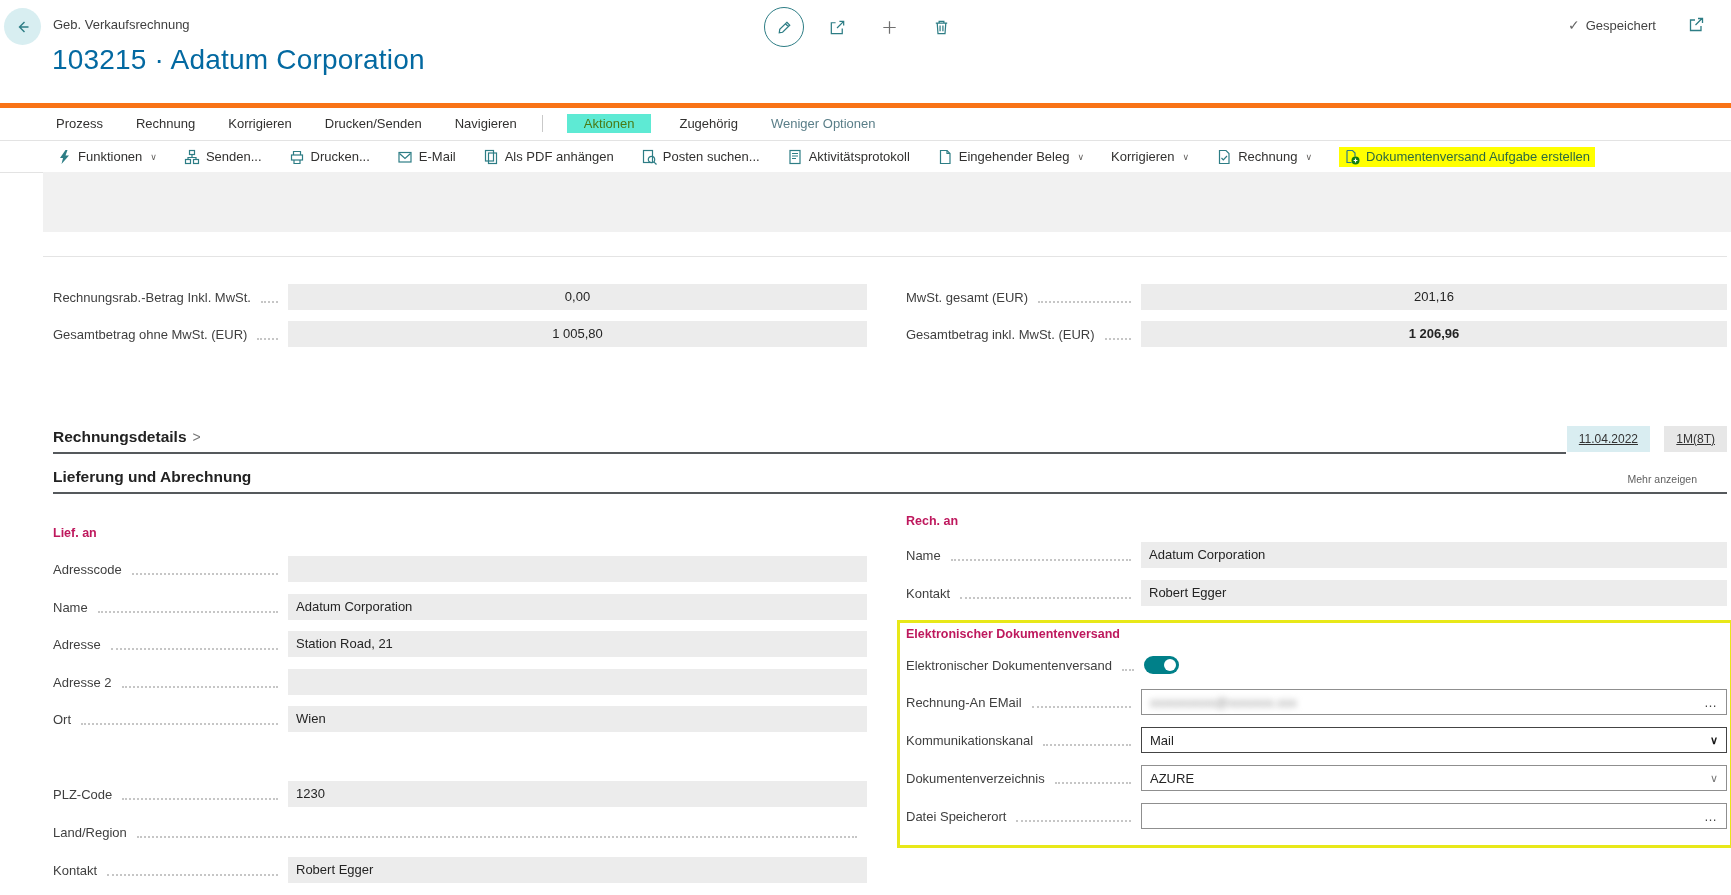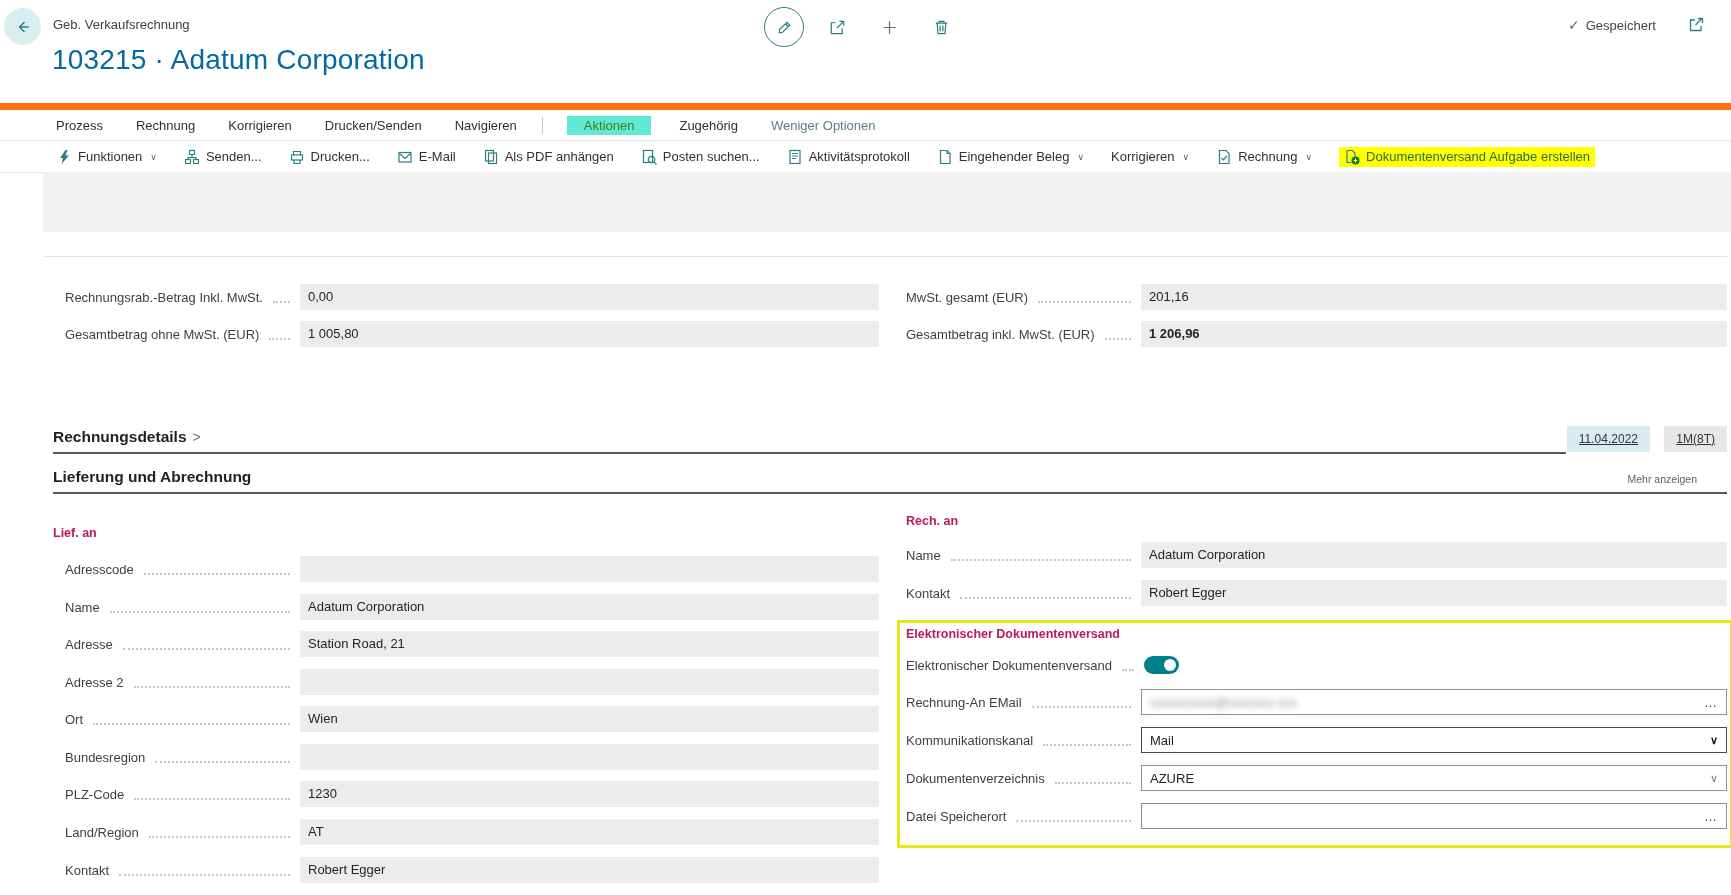--- a/index.html
+++ b/index.html
@@ -18,50 +18,50 @@
   .ti{width:38px;height:38px;display:flex;align-items:center;justify-content:center;cursor:pointer;}
   .ti svg,.icon-circle svg{width:19px;height:19px;stroke:#2d7d85;stroke-width:1.3;fill:none;}
   .ti.plus svg{stroke:#707070;}
   .saved{position:absolute;left:1568px;top:17px;display:flex;align-items:center;gap:6px;
          font-size:13px;color:#444;}
   .saved .chk{color:#666;font-size:14px;}
   .popout{position:absolute;left:1686px;top:15px;width:24px;height:24px;cursor:pointer;}
   .popout svg{width:20px;height:20px;stroke:#2d7d85;stroke-width:1.3;fill:none;}
 
   
-  .tabs{position:absolute;top:103px;left:0;right:0;height:30px;border-top:7px solid #f97316;
+  .tabs{position:absolute;top:103px;left:0;right:0;height:30px;border-top:5px solid #f97316;
         display:flex;align-items:center;padding-left:56px;}
   .tab{font-size:13px;color:#323130;margin-right:33px;cursor:pointer;white-space:nowrap;}
   .tab.hl{background:#5eead4;color:#4a7a15;padding:2px 17px;margin-right:28px;}
   .tab.muted{color:#5a7e88;}
   .tabsep{width:1px;height:17px;background:#c9c9c9;margin:0 24px 0 -8px;}
 
   
   .toolbar{position:absolute;top:140px;left:0;right:0;height:31px;border-top:1px solid #e3e3e3;
            border-bottom:1px solid #e3e3e3;display:flex;align-items:center;padding-left:56px;gap:27px;}
   .titem{display:flex;align-items:center;gap:6px;font-size:13px;color:#323130;cursor:pointer;white-space:nowrap;}
   .titem svg{width:16px;height:16px;stroke:#2d7d85;stroke-width:1.2;fill:none;flex:0 0 auto;}
   .titem.hl{background:#ffff00;color:#2d6b3f;padding:2px 5px;}
   .chev{font-size:9px;color:#605e5c;margin-left:2px;}
 
   
   .grayband{position:absolute;top:172px;left:43px;width:1688px;height:60px;background:#f1f1f1;}
   .hairline{position:absolute;top:256px;left:43px;width:1684px;height:1px;background:#e4e4e4;}
 
   
   .row{position:absolute;display:flex;align-items:center;height:26px;}
-  .row.l{left:53px;width:814px;margin-left:12px;}
+  .row.l{left:53px;width:814px;}
   .row.r{left:906px;width:821px;}
   .lbl{font-size:13px;color:#3f3f3f;white-space:nowrap;flex:0 0 auto;}
   .dots{flex:1 1 auto;min-width:12px;height:9px;border-bottom:2px dotted #c6c6c6;margin:0 10px;}
   .slot{flex:0 0 579px;display:flex;align-items:center;}
   .row.r .slot{flex:0 0 586px;}
   .val{display:block;width:100%;height:26px;line-height:26px;background:#ececec;
        padding:0 8px;font-size:13px;color:#242424;box-sizing:border-box;white-space:nowrap;overflow:hidden;}
-  .val.num{text-align:left;}
+  .val.num{text-align:center;}
   .val.bold{font-weight:700;}
   .grouplbl{position:absolute;font-size:12.5px;font-weight:700;color:#be185d;}
 
   
   .sec-title{position:absolute;left:53px;font-size:15.5px;font-weight:700;color:#222;cursor:pointer;}
   .sec-title .gt{font-weight:400;color:#777;font-size:14px;margin-left:6px;}
   .rule{position:absolute;height:2px;background:#55595c;}
   .badge{position:absolute;top:426px;height:26px;line-height:26px;padding:0 12px;font-size:12px;color:#333;cursor:pointer;text-decoration:underline;}
   .badge.date{right:81px;background:#d9edf1;}
   .badge.terms{right:4px;background:#e7e7e7;}
@@ -297,40 +297,30 @@
         <span class="val"></span>
       </span>
   </div>
   <div class="row l" style="top:706px">
     <span class="lbl">Ort</span>
       <span class="dots"></span>
     <span class="slot">
         <span class="val">Wien</span>
       </span>
   </div>
-  <div class="row l" style="top:744px">
-    <span class="lbl">Bundesregion</span>
-      <span class="dots"></span>
-    <span class="slot">
-        <span class="val"></span>
-      </span>
-  </div>
   <div class="row l" style="top:781px">
     <span class="lbl">PLZ-Code</span>
       <span class="dots"></span>
     <span class="slot">
         <span class="val">1230</span>
       </span>
   </div>
   <div class="row l" style="top:819px">
     <span class="lbl">Land/Region</span>
       <span class="dots"></span>
-    <span class="slot">
-        <span class="val">AT</span>
-      </span>
   </div>
   <div class="row l" style="top:857px">
     <span class="lbl">Kontakt</span>
       <span class="dots"></span>
     <span class="slot">
         <span class="val">Robert Egger</span>
       </span>
   </div>
 
   <div class="grouplbl" style="left:906px;top:514px">Rech. an</div>

